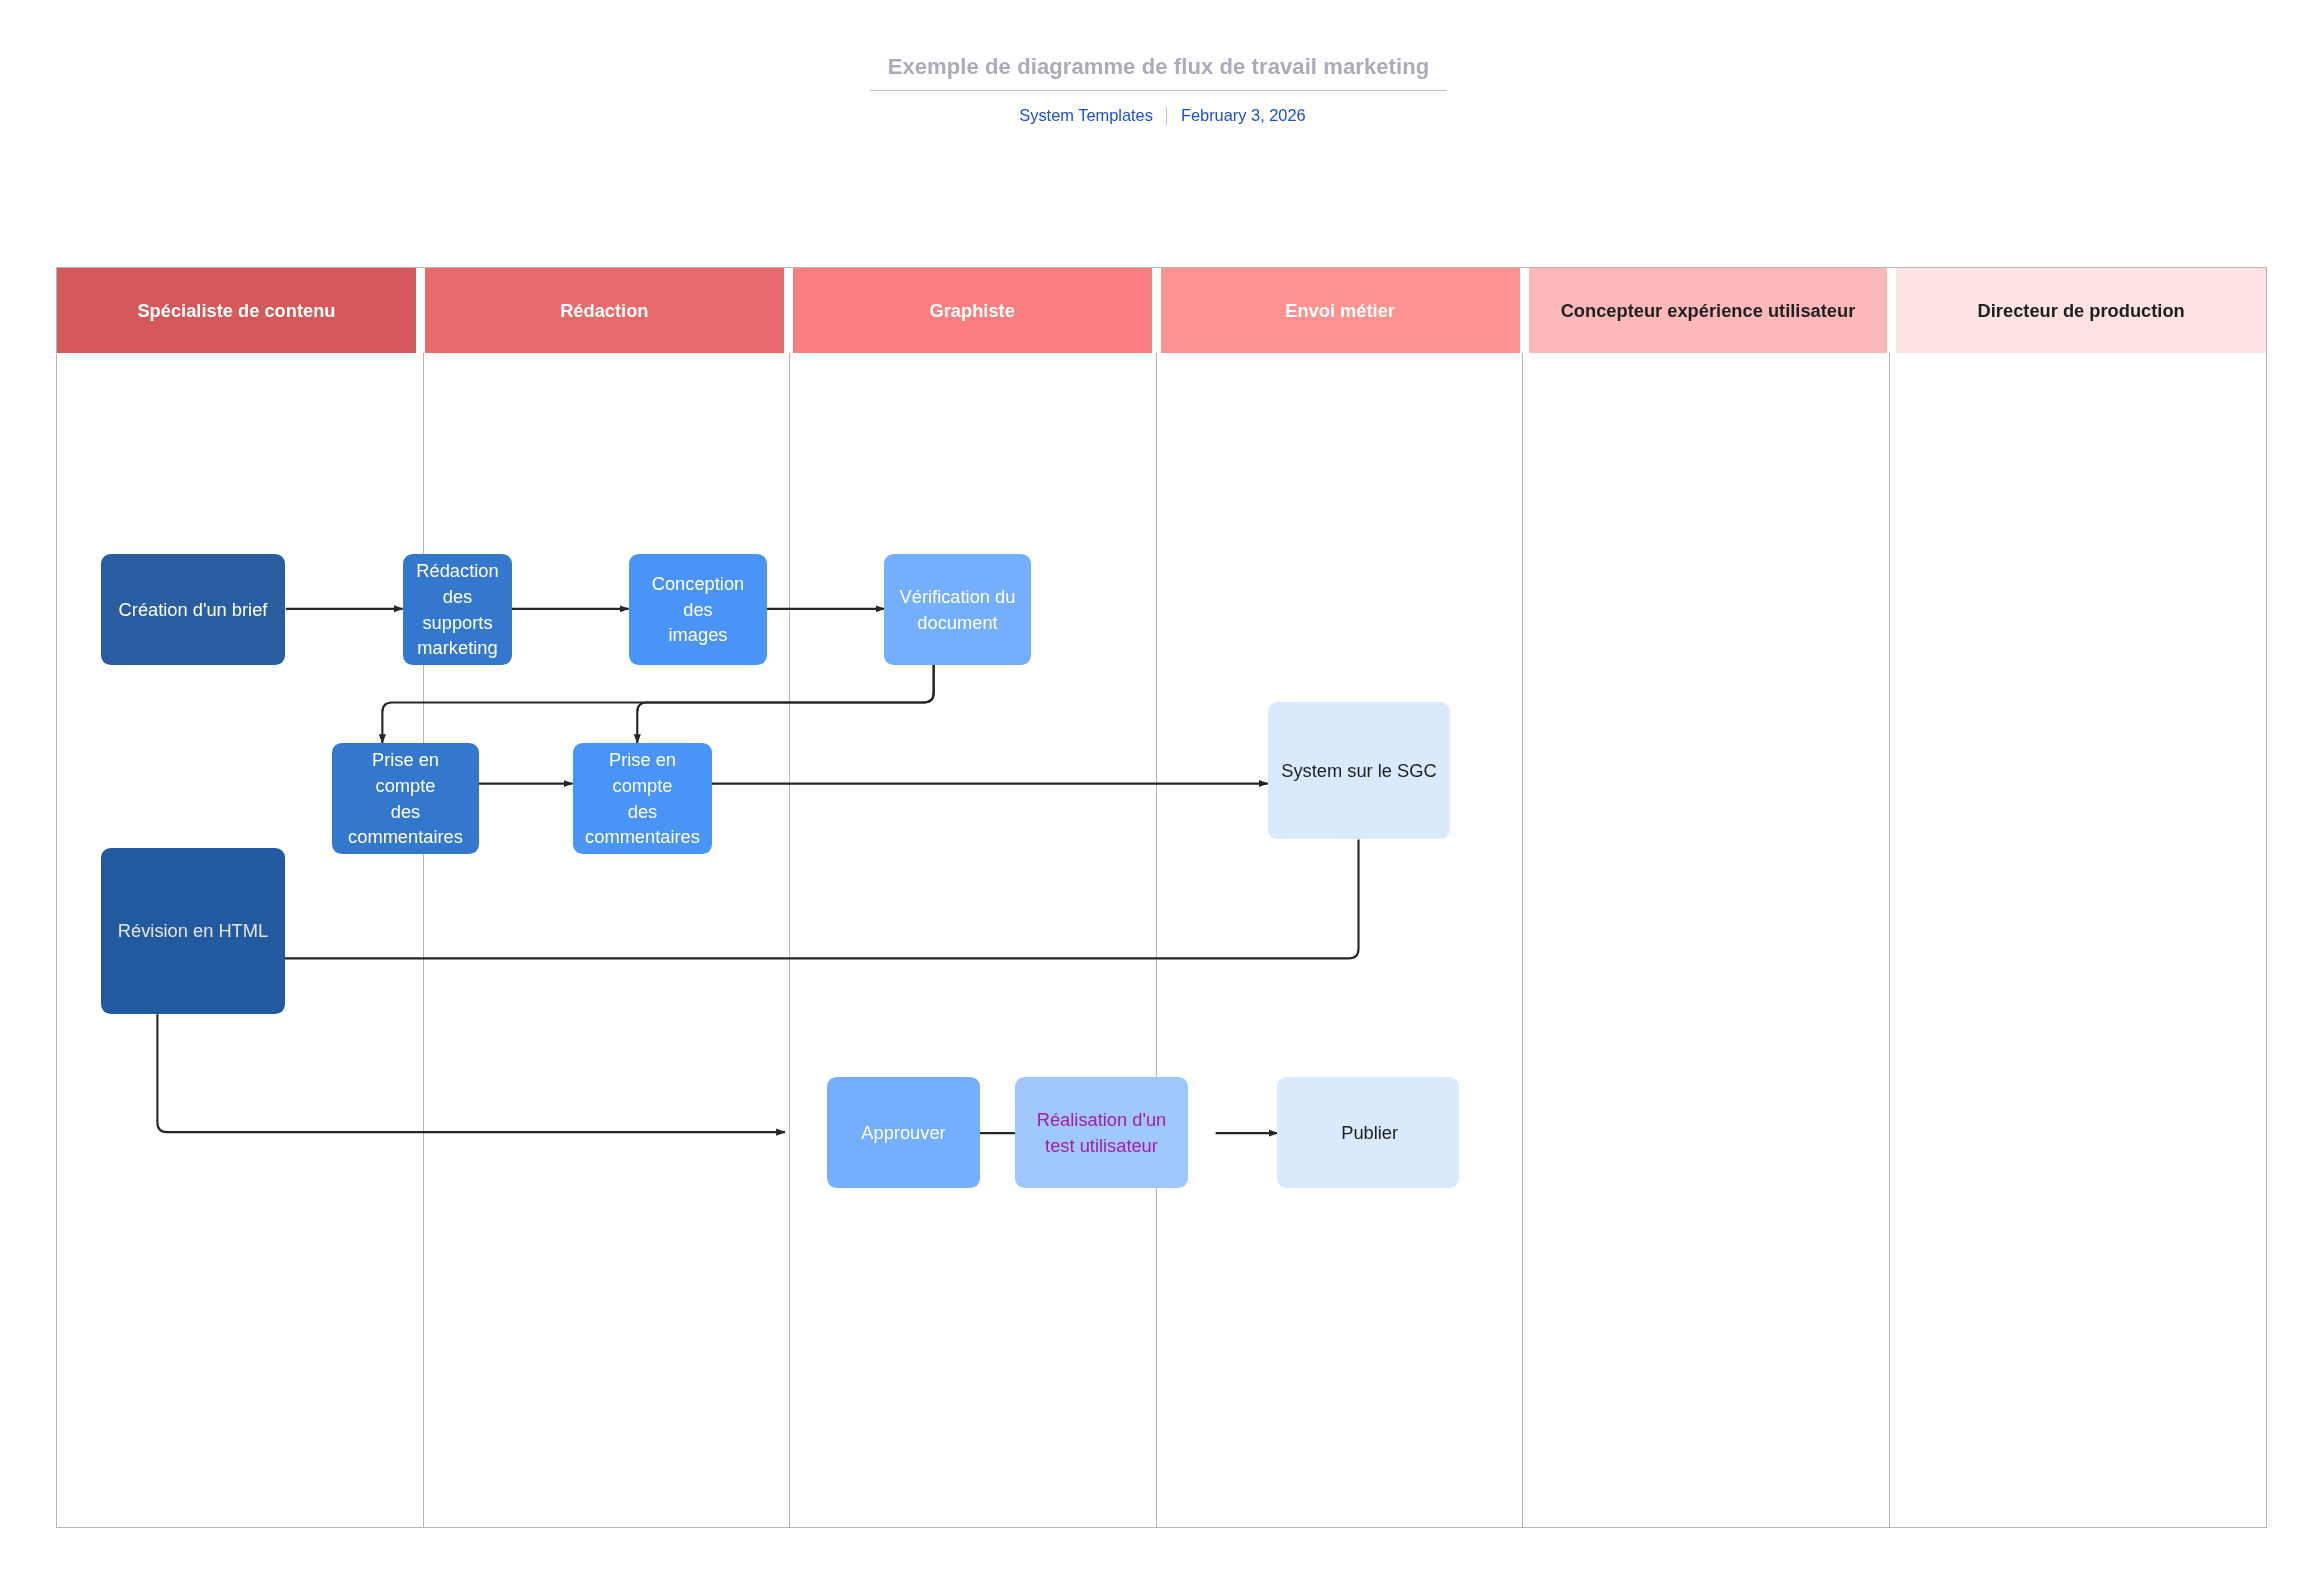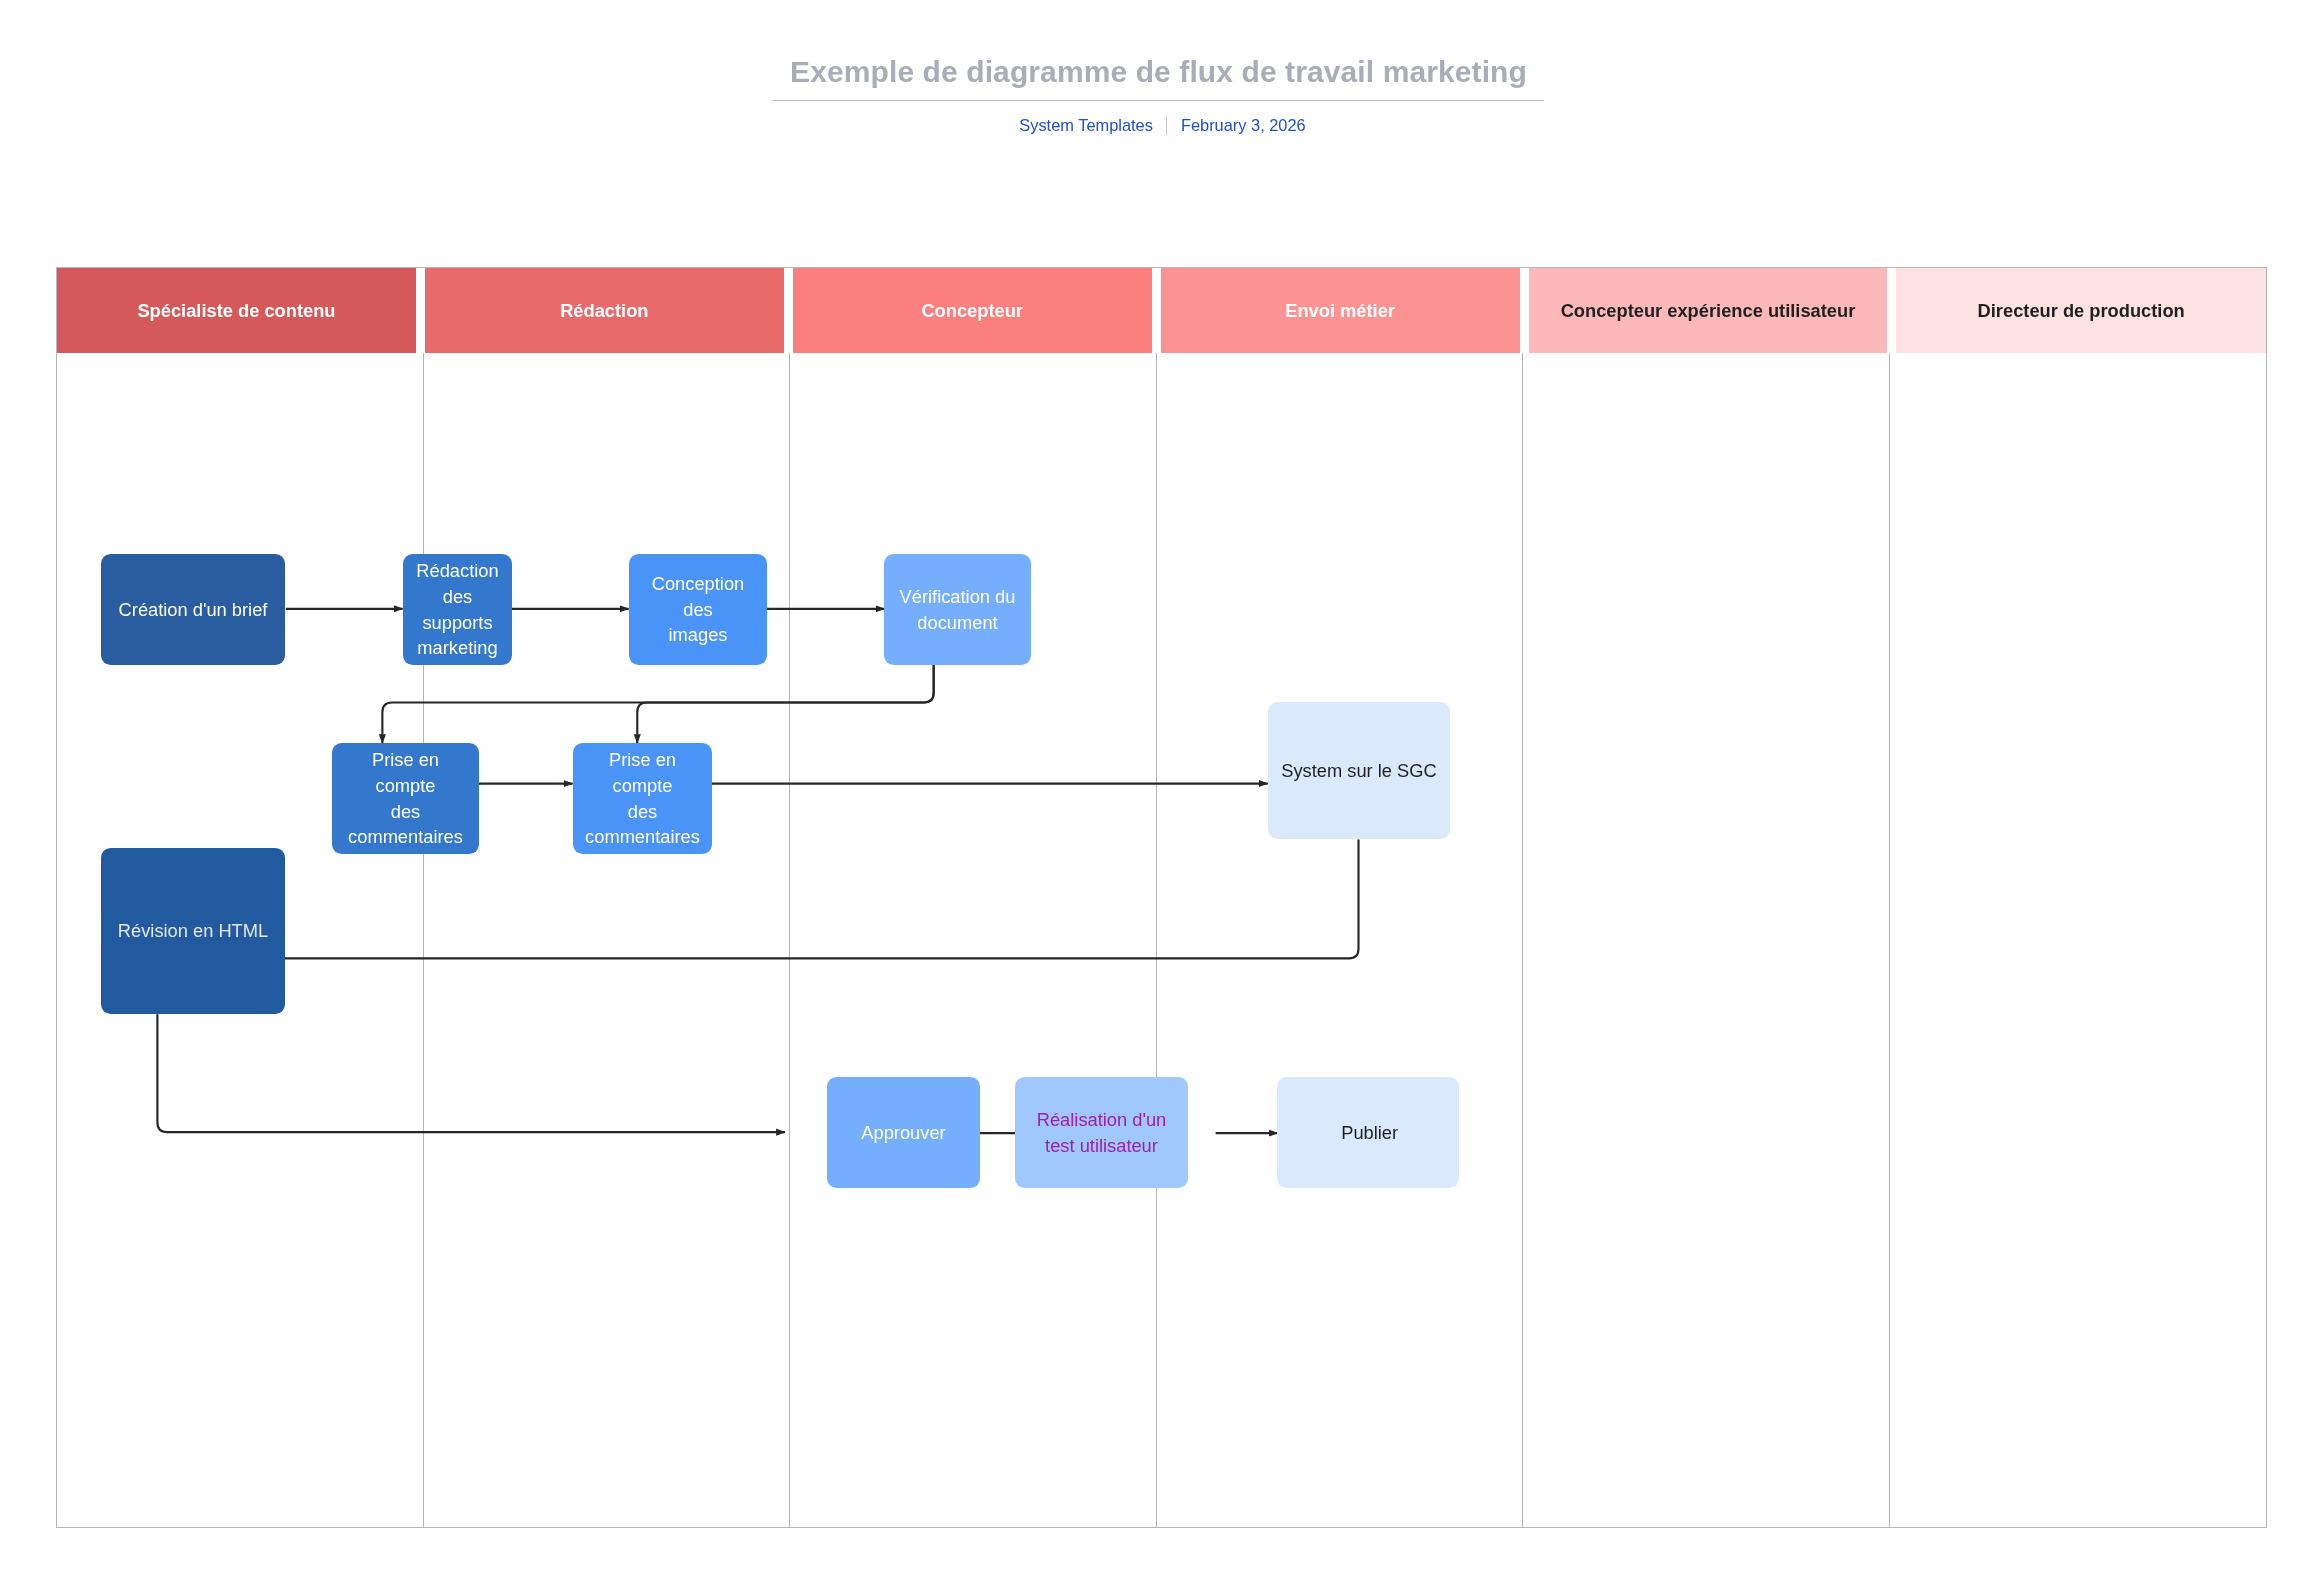--- a/index.html
+++ b/index.html
@@ -18,21 +18,21 @@
   
   #title-block {
     position: absolute;
     left: 0;
     top: 54px;
     width: 2317px;
     text-align: center;
   }
   #doc-title {
     display: inline-block;
-    font-size: 30px;
+    font-size: 22px;
     font-weight: bold;
     color: #a8adb8;
     letter-spacing: 0.1px;
     padding: 0 17.4px 9.7px 17.4px;
     border-bottom: 1.9px solid #b9bec7;
     line-height: 1.2;
   }
   #subtitle-row {
     margin-top: 15.4px;
     font-size: 16.4px;
@@ -139,21 +139,21 @@
 <div id="chart">
 
   <div id="lane-headers">
       <div class="lane-header" style="width: 367px; background: rgb(213, 89, 90); color: rgb(255, 255, 255);">
         <span>Spécialiste de contenu</span>
       </div>
       <div class="lane-header" style="width: 367px; background: rgb(233, 106, 106); color: rgb(255, 255, 255);">
         <span>Rédaction</span>
       </div>
       <div class="lane-header" style="width: 367px; background: rgb(251, 127, 127); color: rgb(255, 255, 255);">
-        <span>Concepteur</span>
+        <span>Graphiste</span>
       </div>
       <div class="lane-header" style="width: 367px; background: rgb(253, 146, 146); color: rgb(255, 255, 255);">
         <span>Envoi métier</span>
       </div>
       <div class="lane-header" style="width: 367px; background: rgb(252, 184, 184); color: rgb(31, 31, 31);">
         <span>Concepteur expérience utilisateur</span>
       </div>
       <div class="lane-header" style="width: 377px; background: rgb(253, 226, 226); color: rgb(31, 31, 31);">
         <span>Directeur de production</span>
       </div>

